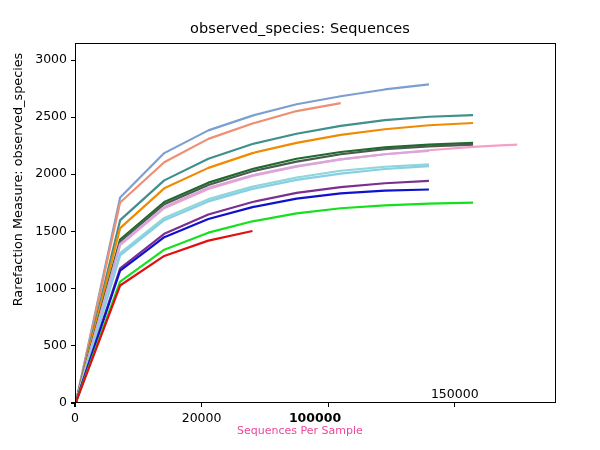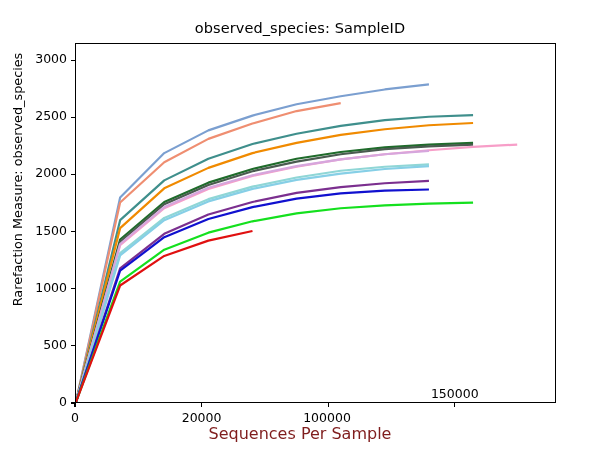--- a/index.html
+++ b/index.html
@@ -82,30 +82,30 @@
     transform: rotate(-90deg);
     transform-origin: center center;
     white-space: nowrap;
   }
   #x-axis-label {
     position: absolute;
     left: 0;
     top: 424px;
     width: 600px;
     text-align: center;
-    font-size: 16px;
-    color: #7f1d1d;
+    font-size: 11px;
+    color: #ec4899;
   }
 </style>
 </head>
 <body>
 
 <div id="figure">
 
-  <div id="chart-title">observed_species: SampleID</div>
+  <div id="chart-title">observed_species: Sequences</div>
 
   <div id="plot-frame">
     <svg id="lines-svg" viewBox="0 0 481 360" preserveAspectRatio="none">
         <polyline points="0.00,360.00 44.30,154.29 88.61,109.71 132.91,86.86 177.21,72.00 221.51,60.57 265.82,52.57 310.12,45.71 354.42,40.57" fill="none" stroke="#7b9fd0" stroke-width="2.2" stroke-linejoin="round" stroke-linecap="butt"></polyline>
         <polyline points="0.00,360.00 44.30,159.43 88.61,118.86 132.91,95.43 177.21,80.00 221.51,67.43 265.82,59.43" fill="none" stroke="#ef8e71" stroke-width="2.2" stroke-linejoin="round" stroke-linecap="butt"></polyline>
         <polyline points="0.00,360.00 44.30,177.14 88.61,137.14 132.91,115.43 177.21,100.57 221.51,90.29 265.82,82.29 310.12,76.57 354.42,73.14 398.72,71.43" fill="none" stroke="#3f8f8c" stroke-width="2.2" stroke-linejoin="round" stroke-linecap="butt"></polyline>
         <polyline points="0.00,360.00 44.30,185.14 88.61,145.14 132.91,124.57 177.21,109.71 221.51,99.43 265.82,91.43 310.12,85.71 354.42,81.71 398.72,79.43" fill="none" stroke="#f08a00" stroke-width="2.2" stroke-linejoin="round" stroke-linecap="butt"></polyline>
         <polyline points="0.00,360.00 44.30,196.57 88.61,158.86 132.91,139.43 177.21,125.71 221.51,115.43 265.82,108.57 310.12,104.00 354.42,101.14 398.72,99.43" fill="none" stroke="#1f6b2b" stroke-width="2.2" stroke-linejoin="round" stroke-linecap="butt"></polyline>
         <polyline points="0.00,360.00 44.30,198.86 88.61,161.14 132.91,141.71 177.21,128.00 221.51,118.29 265.82,110.86 310.12,105.71 354.42,102.86 398.72,101.14" fill="none" stroke="#4a5b50" stroke-width="2.2" stroke-linejoin="round" stroke-linecap="butt"></polyline>
         <polyline points="0.00,360.00 44.30,202.29 88.61,165.14 132.91,145.71 177.21,132.57 221.51,123.43 265.82,116.00 310.12,110.86 354.42,106.86 398.72,103.43 443.03,101.14" fill="none" stroke="#f79ec8" stroke-width="2.2" stroke-linejoin="round" stroke-linecap="butt"></polyline>
@@ -134,21 +134,21 @@
       <div class="tick-label y-tick-label" style="left: -3px; top: 108.286px; width: 70px;">2500</div>
       <div class="tick-mark y" style="left: 71px; top: 59.5429px;"></div>
       <div class="tick-label y-tick-label" style="left: -3px; top: 51.1429px; width: 70px;">3000</div>
     </div>
   <div id="x-ticks">
       <div class="tick-mark x" style="left: 74.4px; top: 403px;"></div>
       <div class="tick-label x-tick-label" style="left: 25px; top: 410px; width: 100px;">0</div>
       <div class="tick-mark x" style="left: 200.979px; top: 403px;"></div>
       <div class="tick-label x-tick-label" style="left: 151.579px; top: 410px; width: 100px;">20000</div>
       <div class="tick-mark x" style="left: 327.558px; top: 403px;"></div>
-      <div class="tick-label x-tick-label" style="left: 277px; top: 410px; width: 100px;">100000</div>
+      <div class="tick-label x-tick-label" style="left: 265px; top: 410px; width: 100px; font-weight: bold;">100000</div>
       <div class="tick-mark x" style="left: 454.137px; top: 403px;"></div>
       <div class="tick-label x-tick-label" style="left: 404.737px; top: 386px; width: 100px;">150000</div>
     </div>
 
   <div id="y-axis-label">Rarefaction Measure: observed_species</div>
   <div id="x-axis-label">Sequences Per Sample</div>
 
 </div>
 
 </body></html>

